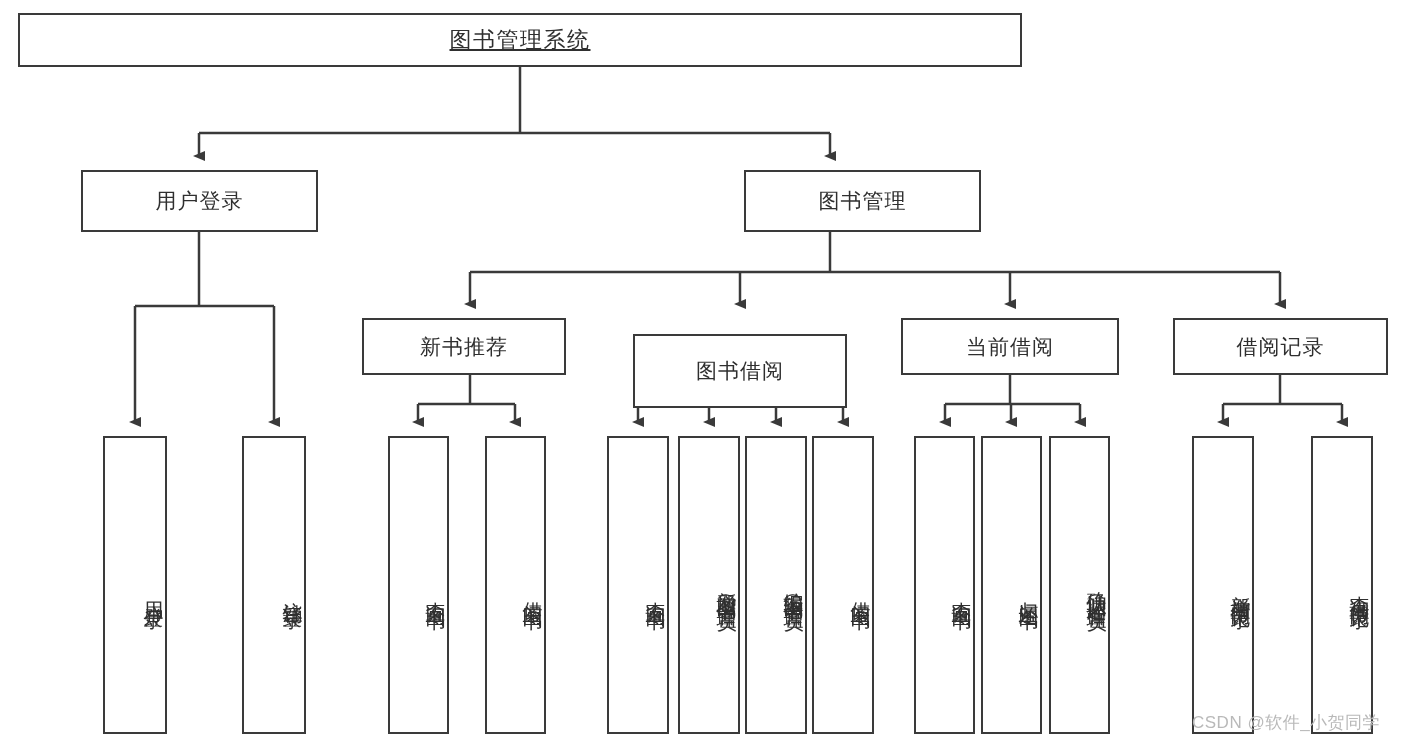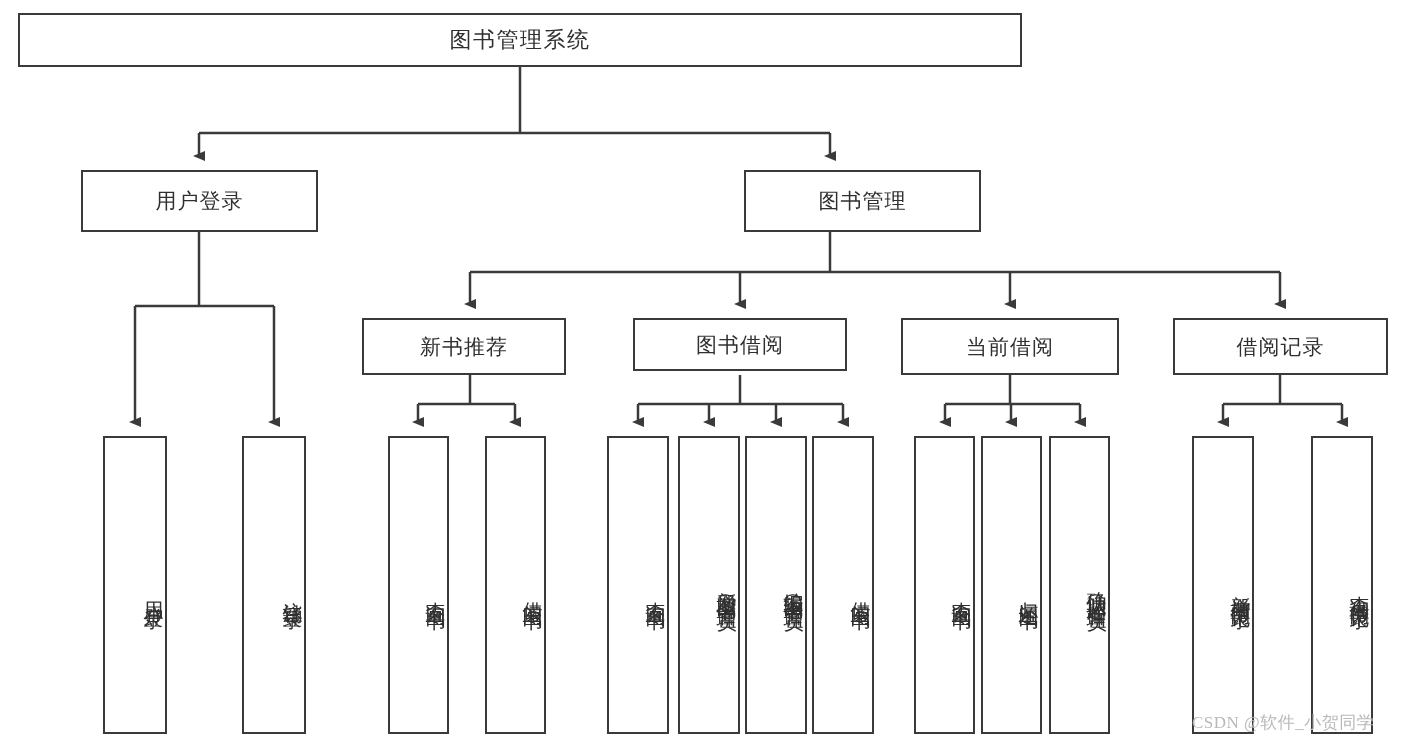--- a/index.html
+++ b/index.html
@@ -37,20 +37,21 @@
     text-align: center;
     line-height: 1.12;
   }
   .node.horiz {
     font-size: 21px;
     letter-spacing: 1px;
   }
   .node.root {
     font-size: 22px;
     letter-spacing: 1.5px;
+    text-decoration: underline;
   }
   .node.vert {
     writing-mode: vertical-rl;
     text-orientation: upright;
     font-size: 20px;
     letter-spacing: 3px;
     align-items: flex-start;
     justify-content: center;
     padding-top: 14px;
   }
@@ -58,21 +59,21 @@
     padding-top: 8px;
   }
   .watermark {
     position: absolute;
     left: 1192px;
     top: 711px;
     font-size: 17px;
     color: #b9b9b9;
     letter-spacing: 0.5px;
     white-space: nowrap;
-    font-family: Liberation Serif, serif;
+    font-family: Liberation Sans, sans-serif;
   }
 </style>
 </head>
 <body>
 
 <div id="canvas">
 
   <svg class="wires" viewBox="0 0 1405 747">
     <defs>
       <marker id="arrow" markerWidth="12" markerHeight="12" refX="5" refY="6" orient="auto" markerUnits="userSpaceOnUse">
@@ -123,21 +124,21 @@
       <path d="M1342,404 L1342,422" marker-end="url(#arrow)"></path>
     </g>
   </svg>
 
   <div class="node root" style="left:18px; top:13px; width:1004px; height:54px;">图书管理系统</div>
 
   <div class="node horiz" style="left:81px; top:170px; width:237px; height:62px;">用户登录</div>
   <div class="node horiz" style="left:711px; top:170px; width:237px; height:62px;margin-left:33px;">图书管理</div>
 
   <div class="node horiz" style="left:362px; top:318px; width:204px; height:57px;">新书推荐</div>
-  <div class="node horiz" style="left:633px; top:318px; width:214px; height:53px;">图书借阅</div>
+  <div class="node horiz" style="left:633px; top:334px; width:214px; height:74px;">图书借阅</div>
   <div class="node horiz" style="left:901px; top:318px; width:218px; height:57px;">当前借阅</div>
   <div class="node horiz" style="left:1173px; top:318px; width:215px; height:57px;">借阅记录</div>
 
   <div class="node vert" style="left:103px; top:436px; width:64px; height:298px;">用户登录</div>
   <div class="node vert" style="left:242px; top:436px; width:64px; height:298px;">注销登录</div>
 
   <div class="node vert" style="left:388px; top:436px; width:61px; height:298px;">查询图书</div>
   <div class="node vert" style="left:485px; top:436px; width:61px; height:298px;">借阅图书</div>
 
   <div class="node vert" style="left:607px; top:436px; width:62px; height:298px;">查询图书</div>

